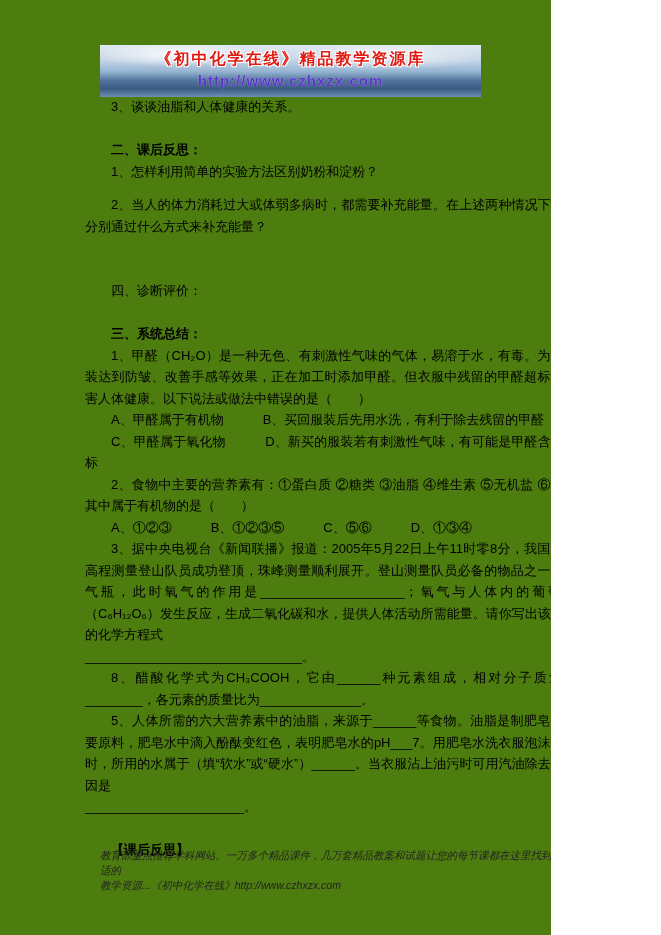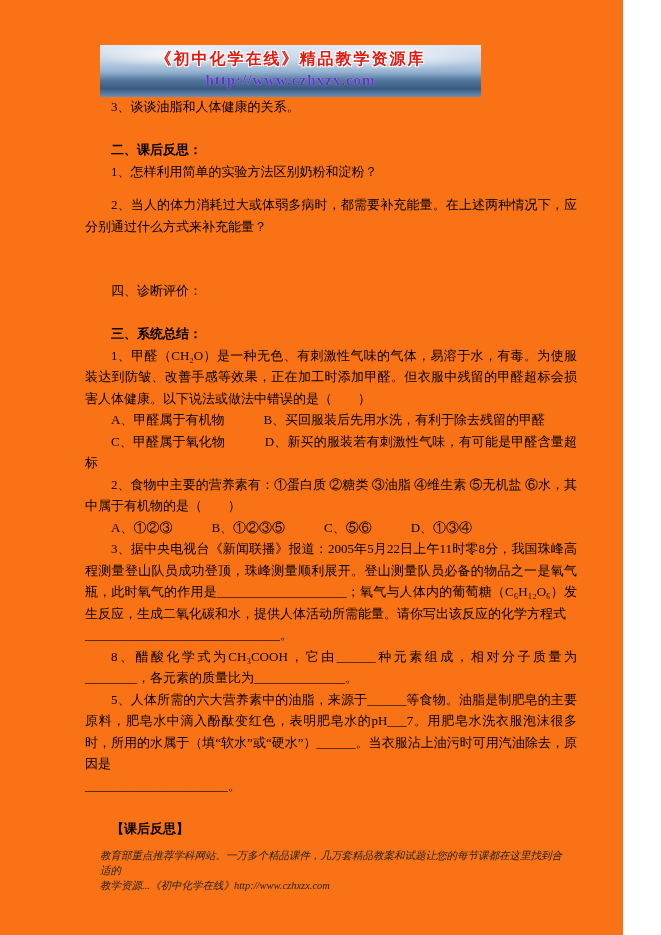--- a/index.html
+++ b/index.html
@@ -1,21 +1,21 @@
 <!DOCTYPE html>
 <html><head>
 <meta charset="utf-8">
 <style>
   html,body{margin:0;padding:0;background:#ffffff;}
   .page{
     position:relative;
-    width:623px;height:935px;
-    background:#f97316;
+    width:551px;height:935px;
+    background:#4d7c0f;
     overflow:hidden;
-    font-family:Liberation Serif, serif;
+    font-family:Liberation Sans, sans-serif;
     color:#000;
   }
   
   .banner{
     position:absolute;left:100px;top:45px;width:381px;height:52px;
     background:
       radial-gradient(ellipse 120px 18px at 20% 18%, rgba(255,255,255,.85), rgba(255,255,255,0) 70%),
       radial-gradient(ellipse 140px 20px at 75% 22%, rgba(255,255,255,.7), rgba(255,255,255,0) 70%),
       linear-gradient(180deg,#dfe8f2 0%,#c3d4e6 30%,#93b2d0 52%,#53759c 68%,#3a5a82 84%,#6d90b4 100%);
     text-align:center;

